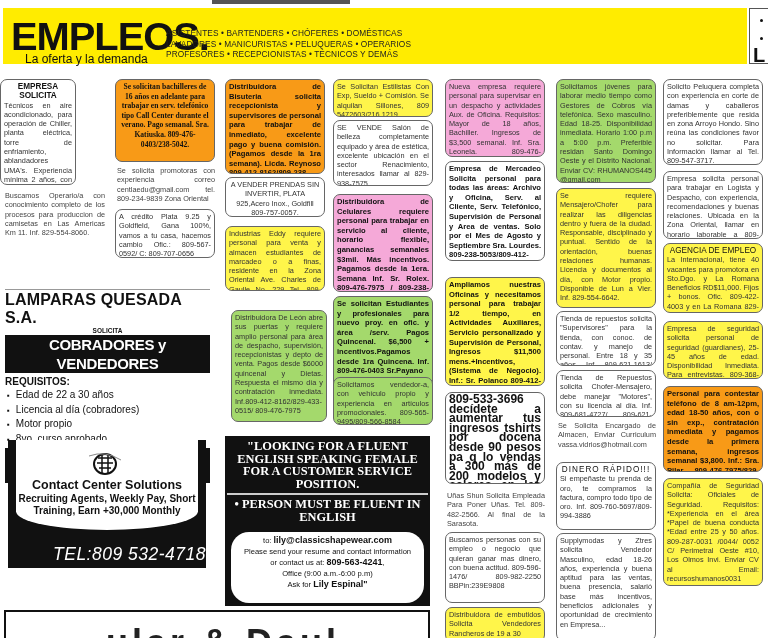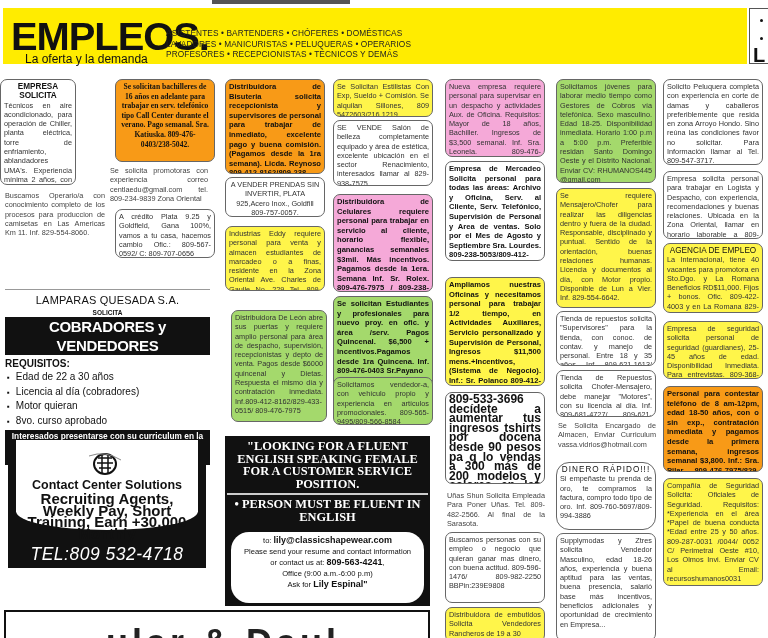--- a/index.html
+++ b/index.html
@@ -23,34 +23,34 @@
   .white { background: #fff; }
   .orange { background: #f89a17; }
   .yellow { background: #fff54a; }
   .pink { background: #f5a9d8; }
   .green { background: #a4d96c; }
   .c { text-align: center; }
   .ttl { display: block; text-align: center; font-weight: bold; font-size: 8.2px; color: #111; }
   .spaced { letter-spacing: 1.4px; font-weight: bold; color: #111; font-size: 8.3px; }
 
   .lamp { position: absolute; left: 5px; top: 289px; width: 205px; }
-  .lamp-title { font-weight: normal; font-size: 11px; color: #111; text-align: center; letter-spacing: 0.2px; border-top: 1px solid #999; padding-top: 1px; line-height: 18px; }
+  .lamp-title { font-weight: bold; font-size: 16px; color: #111; letter-spacing: 0.2px; border-top: 1px solid #999; padding-top: 1px; line-height: 18px; }
   .lamp-sol { font-size: 6.5px; font-weight: bold; text-align: center; color: #111; line-height: 8px; }
   .lamp-band { background: #111; color: #fff; font-weight: bold; font-size: 15px; text-align: center; line-height: 19px; letter-spacing: -0.3px; }
   .lamp-req { font-weight: bold; font-size: 10px; color: #111; margin-top: 2px; line-height: 13px; }
   .lamp-li { font-size: 10px; color: #111; line-height: 13.5px; padding-left: 2px; }
   .lamp-li::before { content: "\25AA"; margin-right: 6px; font-size: 8px; }
   .lamp-foot { background: #111; color: #fff; font-weight: bold; font-size: 8.3px; text-align: center; line-height: 11px; padding: 1px 2px; margin-top: 2px; }
 
   .ccs { position: absolute; left: 8px; top: 440px; width: 198px; height: 128px; background: #111; border-radius: 0; overflow: hidden; }
   .ccs-inner { position: absolute; left: 8px; top: 0; width: 182px; height: 90px; background: #fff; border-radius: 0 0 60% 60% / 0 0 25% 25%; }
   .ccs-logo { position: absolute; left: 72px; top: 10px; width: 34px; height: 26px; }
   .ccs-name { position: absolute; left: 0; top: 38px; width: 100%; text-align: center; font-weight: bold; font-size: 12.5px; color: #111; }
-  .ccs-desc { position: absolute; left: 0; top: 53px; width: 100%; text-align: center; font-weight: bold; font-size: 15px; color: #111; line-height: 11.5px; }
-  .ccs-tel { position: absolute; left: 0; top: 104px; width: 100%; text-align: center; font-style: italic; font-size: 17.5px; color: #fff; letter-spacing: 0.5px; }
+  .ccs-desc { position: absolute; left: 0; top: 53px; width: 100%; text-align: center; font-weight: bold; font-size: 10px; color: #111; line-height: 11.5px; }
+  .ccs-tel { position: absolute; left: 0; top: 104px; width: 100%; text-align: right; font-style: italic; font-size: 17.5px; color: #fff; letter-spacing: 0.5px; }
 
   .eng { position: absolute; left: 225px; top: 436px; width: 205px; height: 170px; background: #111; color: #fff; }
   .eng-top { font-family: "Liberation Serif", serif; font-weight: bold; font-size: 12.4px; text-align: center; line-height: 12.5px; padding-top: 4px; }
   .eng-rule { height: 2px; background: #ccc; margin: 3px 2px; }
   .eng-mid { font-family: "Liberation Serif", serif; font-weight: bold; font-size: 12.4px; text-align: center; line-height: 13px; }
   .eng-box { position: absolute; left: 6px; top: 96px; width: 193px; height: 71px; background: #fff; border-radius: 18px; color: #111; text-align: center; font-size: 7.6px; line-height: 11px; padding-top: 3px; }
   .eng-box b { font-size: 9px; }
 
   .lower-box { position: absolute; left: 4px; top: 610px; width: 426px; height: 30px; border: 2px solid #111; border-bottom: none; background: #fff; overflow: hidden; }
   .lower-box span { position: absolute; left: 100px; top: 10px; font-size: 36px; font-weight: bold; color: #222; letter-spacing: 4px; }
@@ -82,40 +82,40 @@
 </div>
 <div class="plain" style="left:5px;top:191px;width:100px;height:68px;">Buscamos Operario/a con conocimiento completo de los procesos para produccion de camisetas en Las Americas Km 11. Inf. 829-554-8060.</div>
 
 <div class="lamp">
   <div class="lamp-title">LAMPARAS QUESADA S.A.</div>
   <div class="lamp-sol">SOLICITA</div>
   <div class="lamp-band">COBRADORES y VENDEDORES</div>
   <div class="lamp-req">REQUISITOS:</div>
   <div class="lamp-li">Edad de 22 a 30 años</div>
   <div class="lamp-li">Licencia al día (cobradores)</div>
-  <div class="lamp-li">Motor quieran</div>
+  <div class="lamp-li">Motor propio</div>
   <div class="lamp-li">8vo. curso aprobado</div>
   <div class="lamp-foot">Interesados presentarse con su curriculum en la Ave. Independencia 256. Gazcue, entre la Pasteur y la Danae. Tel 809-687-2302</div>
 </div>
 
 <div class="ccs">
   <div class="ccs-inner">
     <svg class="ccs-logo" viewBox="0 0 34 26">
       <ellipse cx="17" cy="14" rx="11" ry="10" fill="none" stroke="#111" stroke-width="2"></ellipse>
       <path d="M10 8 L24 8 M9 13 L25 13 M11 18 L23 18 M14 5 L14 23 M20 5 L20 23" stroke="#111" stroke-width="1.5" fill="none"></path>
       <path d="M1 6 Q17 0 33 10" stroke="#888" stroke-width="1" fill="none"></path>
     </svg>
     <div class="ccs-name">Contact Center Solutions</div>
     <div class="ccs-desc">Recruiting Agents, Weekly Pay, Short Training, Earn +30,000 Monthly</div>
   </div>
   <div class="ccs-tel">TEL:809 532-4718</div>
 </div>
 
 <div class="ad orange bold c" style="left:115px;top:79px;width:100px;height:83px;font-size:7.6px;line-height:9.6px;font-family:Liberation Serif, serif;">Se solicitan bachilleres de 16 años en adelante para trabajar en serv. telefónico tipo Call Center durante el verano. Pago semanal. Sra. Katiuska. 809-476-0403/238-5042.</div>
-<div class="plain" style="left:110px;top:166px;width:98px;height:40px;">Se solicita promotoras con experiencia correo centlaedu@gmail.com tel. 809-234-9839 Zona Oriental</div>
+<div class="plain" style="left:117px;top:166px;width:98px;height:40px;">Se solicita promotoras con experiencia correo centlaedu@gmail.com tel. 809-234-9839 Zona Oriental</div>
 <div class="ad white" style="left:115px;top:209px;width:100px;height:49px;">A crédito Plata 9.25 y Goldfield, Gana 100%, vamos a tu casa, hacemos cambio Ofic.: 809-567-0592/ C: 809-707-0656</div>
 
 <div class="ad orange bold" style="left:225px;top:79px;width:100px;height:95px;font-size:7.6px;line-height:9.6px;">Distribuidora de Bisuteria solicita recepcionista y supervisores de personal para trabajar de inmediato, excelente pago y buena comisión.(Pagamos desde la 1ra semana). Licda. Reynoso 809-412-8162/809-238-5042</div>
 <div class="ad white c" style="left:225px;top:177px;width:100px;height:40px;">A VENDER PRENDAS SIN INVERTIR, PLATA 925,Acero Inox., Goldfill 809-757-0057.</div>
 <div class="ad yellow" style="left:225px;top:226px;width:100px;height:65px;">Industrias Eddy requiere personal para venta y almacen estudiantes de marcadeo o a finas, residente en la Zona Oriental Ave. Charles de Gaulle No. 229 Tel. 809-483-3052/809-414-6957.</div>
 <div class="ad green" style="left:231px;top:310px;width:96px;height:112px;">Distribuidora De León abre sus puertas y requiere amplio personal para área de despacho, supervisión, recepcionistas y depto de venta. Pagos desde $6000 quincenal y Dietas. Respuesta el mismo día y contratación inmediata. Inf.809-412-8162/829-433-0515/ 809-476-7975</div>
 
 <div class="ad yellow" style="left:333px;top:79px;width:100px;height:38px;">Se Solicitan Estilistas Con Exp, Sueldo + Comisión. Se alquilan Sillones, 809 5472603/216 1219</div>
 <div class="ad white" style="left:333px;top:120px;width:100px;height:66px;">SE VENDE Salón de belleza completamente equipado y área de estética, excelente ubicación en el sector Renacimiento, interesados llamar al 829-938-7575</div>
 <div class="ad pink bold" style="left:333px;top:194px;width:100px;height:98px;font-size:7.6px;line-height:9.6px;">Distribuidora de Celulares requiere personal para trabajar en servicio al cliente, horario flexible, ganancias semanales $3mil. Más incentivos. Pagamos desde la 1era. Semana Inf. Sr. Rolex. 809-476-7975 / 809-238-5053</div>
@@ -141,21 +141,21 @@
 <div class="ad white bold" style="left:445px;top:392px;width:100px;height:92px;font-size:12px;line-height:9.6px;">809-533-3696 decídete a aumentar tus ingresos tshirts por docena desde 90 pesos pa q lo vendas a 300 más de 200 modelos y colores en las marcas del momento envíos a todo el país FB: stop moda</div>
 <div class="plain" style="left:447px;top:491px;width:98px;height:38px;">Uñas Shun Solicita Empleada Para Poner Uñas. Tel. 809-482-2566. Al final de la Sarasota.</div>
 <div class="ad white" style="left:445px;top:532px;width:100px;height:71px;">Buscamos personas con su empleo o negocio que quieran ganar mas dinero, con buena actitud. 809-596-1476/ 809-982-2250 BBPin:239E9808</div>
 <div class="ad yellow" style="left:445px;top:607px;width:100px;height:35px;">Distribuidora de embutidos Solicita Vendedores Rancheros de 19 a 30</div>
 
 <div class="ad green" style="left:556px;top:79px;width:100px;height:104px;">Solicitamos jóvenes para laborar medio tiempo como Gestores de Cobros vía telefónica. Sexo masculino. Edad 18-25. Disponibilidad inmediata. Horario 1:00 p.m a 5:00 p.m. Preferible residan Santo Domingo Oeste y el Distrito Nacional. Enviar CV: RHUMANOS445 @gmail.com</div>
 <div class="ad yellow" style="left:556px;top:188px;width:100px;height:120px;">Se requiere Mensajero/Chofer para realizar las diligencias dentro y fuera de la ciudad. Responsable, disciplinado y puntual. Sentido de la orientación, buenas relaciones humanas. Licencia y documentos al día, con Motor propio. Disponible de Lun a Vier. Inf. 829-554-6642.</div>
 <div class="ad white" style="left:556px;top:311px;width:100px;height:55px;">Tienda de repuestos solicita "Supervisores" para la tienda, con conoc. de contav. y manejo de personal. Entre 18 y 35 años. Inf. 809-621-1613/ 809-681-4727</div>
 <div class="ad white" style="left:556px;top:370px;width:100px;height:47px;">Tienda de Repuestos solicita Chofer-Mensajero, debe manejar "Motores", con su licencia al día. Inf. 809-681-4727/ 809-621-1613</div>
 <div class="plain" style="left:558px;top:421px;width:98px;height:38px;">Se Solicita Encargado de Almacen, Enviar Curriculum vassa.vidrios@hotmail.com</div>
-<div class="ad white" style="left:556px;top:462px;width:100px;height:68px;border-radius:13px;">
+<div class="ad white" style="left:556px;top:462px;width:100px;height:68px;">
   <span class="ttl" style="font-weight:normal;letter-spacing:1px;">DINERO RÁPIDO!!!</span>
   <span>Si empeñaste tu prenda de oro, te compramos la factura, compro todo tipo de oro. Inf. 809-760-5697/809-994-3886</span>
 </div>
 <div class="ad white" style="left:556px;top:533px;width:100px;height:108px;">Supplymodas y Ztres solicita Vendedor Masculino, edad 18-26 años, experiencia y buena aptitud para las ventas, buena presencia, salarió base más incentivos, beneficios adicionales y oportunidad de crecimiento en Empresa...</div>
 
 <div class="ad white" style="left:663px;top:79px;width:100px;height:86px;">Solicito Peluquera completa con experiencia en corte de damas y caballeros preferiblemente que resida en zona Arroyo Hondo. Sino reúna las condiciones favor no solicitar. Para Información llamar al Tel. 809-547-3717.</div>
 <div class="ad white" style="left:663px;top:171px;width:100px;height:68px;">Empresa solicita personal para trabajar en Logista y Despacho, con experiencia, recomendaciones y buenas relaciones. Ubicada en la Zona Oriental, llamar en horario laborable a 809-599-7005</div>
 <div class="ad yellow" style="left:663px;top:243px;width:100px;height:70px;">
   <span class="ttl" style="font-weight:normal;">AGENCIA DE EMPLEO</span>
   <span>La Internacional, tiene 40 vacantes para promotora en Sto.Dgo. y La Romana Beneficios RD$11,000. Fijos + bonos. Ofic. 809-422-4003 y en La Romana 829-435-3003.</span>

